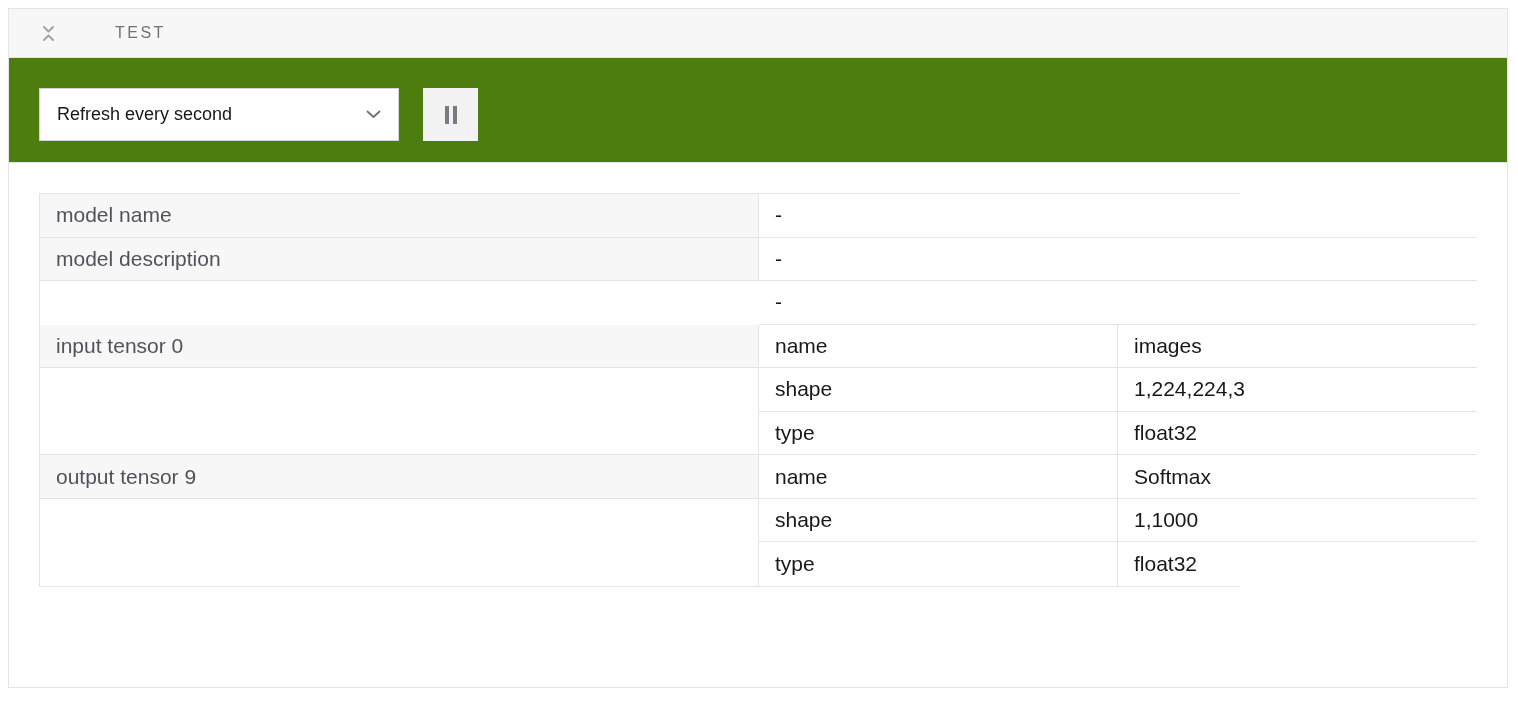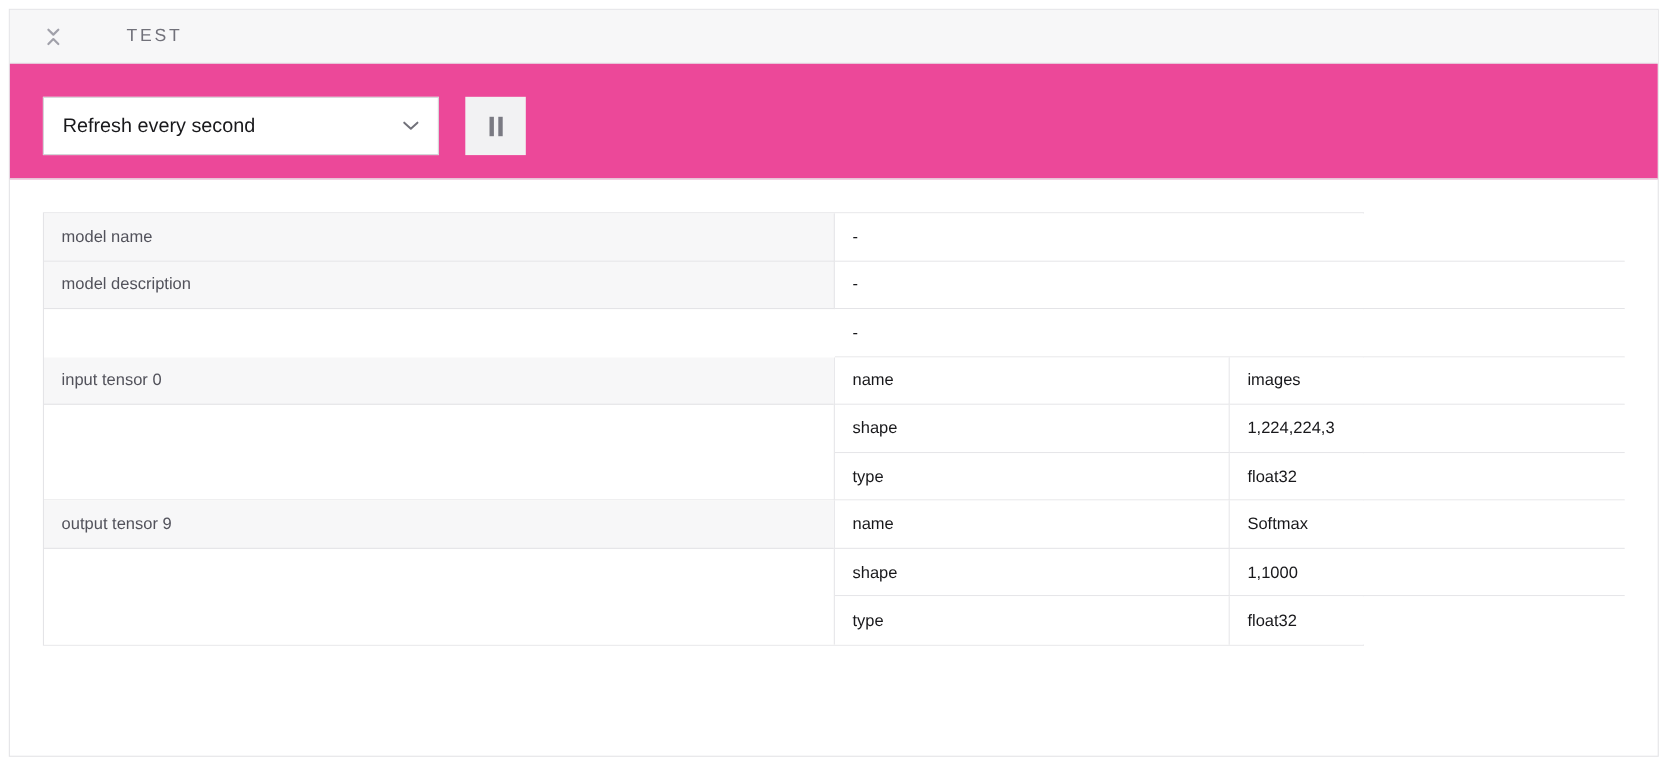--- a/index.html
+++ b/index.html
@@ -44,42 +44,42 @@
     display:flex;align-items:center;padding:0 30px;cursor:pointer;
   }
   .collapse-icon{display:flex;align-items:center;margin-right:19px;}
   .section-label{
     font-size:16px;color:var(--text-muted);letter-spacing:2.5px;font-weight:400;margin-left:38px;
   }
 
   
   .controls{
     padding:30px 30px 21px 30px;border-bottom:1px solid var(--border);
-    display:flex;align-items:center;gap:24px;background:#ec4899;
+    display:flex;align-items:center;gap:24px;background:#4d7c0f;
   }
   .refresh-select{
     width:360px;height:53px;border:1px solid var(--select-border);background:#fff;
     display:flex;align-items:center;justify-content:space-between;
     padding:0 17px;cursor:pointer;
   }
   .refresh-select .value{font-size:18px;color:var(--text-primary);}
   .pause-button{
     width:55px;height:53px;background:var(--button-bg);border:none;
     display:flex;align-items:center;justify-content:center;cursor:pointer;
   }
 
   
   .content{padding:30px;}
   .info-table{
     display:grid;
     grid-template-columns:719px 359px 359px;
     grid-auto-rows:43.56px;
     border:1px solid var(--border);
     width:1201px;
-    font-size:15px;
+    font-size:21px;
   }
   .cell{display:flex;align-items:center;padding:0 16px;background:#fff;}
   .cell.bb{border-bottom:1px solid var(--border);}
   .cell.br{border-right:1px solid var(--border);}
   .lbl{background:var(--panel-bg);color:var(--text-secondary);}
   .val-span{grid-column:2 / span 2;color:var(--text-primary);}
   .lbl-span{grid-row:span 3;padding:0;display:block;background:#fff;}
   .lbl-block{
     height:43.56px;background:var(--panel-bg);color:var(--text-secondary);
     display:flex;align-items:center;padding:0 16px;

